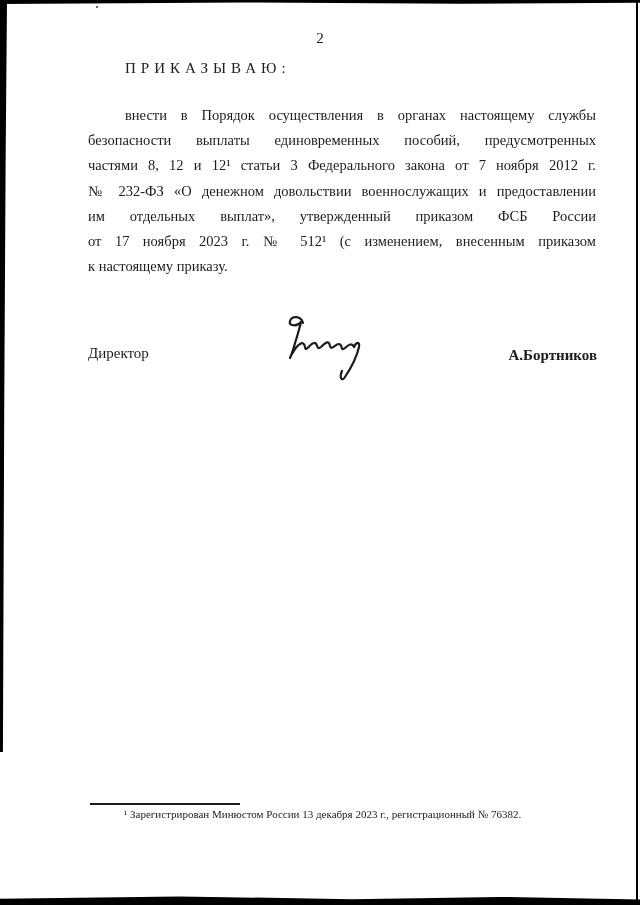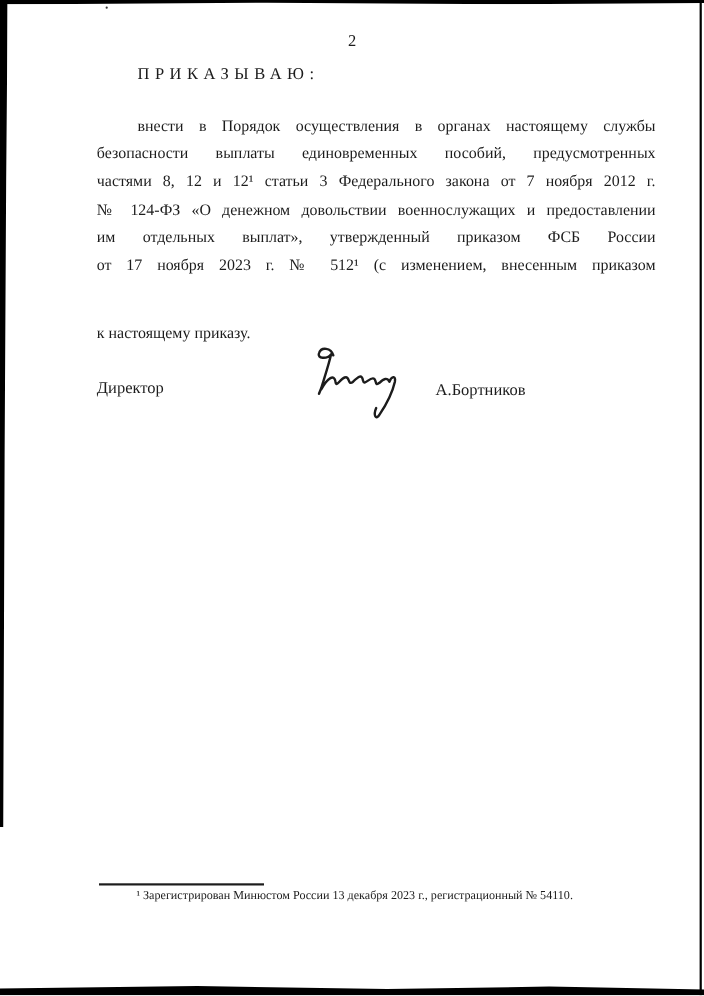--- a/index.html
+++ b/index.html
@@ -54,30 +54,31 @@
     position: absolute; top: 103px; left: 88px;
     width: 508px; font-size: 14.5px;
   }
   .body-text .line {
     height: 25.2px; line-height: 25.2px;
     text-align: justify;
     text-align-last: justify;
     white-space: normal;
   }
   .body-text .line.first { text-indent: 37px; }
-  .body-text .line.last  { text-align-last: left; margin-top: 37px; }
+  .body-text .line.last  { text-align-last: left; }
   
   .sig-role {
     position: absolute; top: 345px; left: 88px;
     font-size: 15px;
   }
   .sig-name {
     position: absolute; top: 347px; left: 396px;
-    width: 201px; 
+    width: 201px; text-align: right;
     font-size: 15px;
+    font-weight: bold;
   }
   .sig-scribble {
     position: absolute; top: 313px; left: 273px;
     width: 100px; height: 75px;
   }
   
   .fn-sep {
     position: absolute; top: 803px; left: 90px;
     width: 150px; height: 2px; background: #1c1c1c;
   }
@@ -99,37 +100,37 @@
   <div class="speck"></div>
 
   <div class="page-number">2</div>
 
   <div class="heading">ПРИКАЗЫВАЮ:</div>
 
   <div class="body-text">
     <div class="line first">внести в Порядок осуществления в органах настоящему службы</div>
     <div class="line">безопасности выплаты единовременных пособий, предусмотренных</div>
     <div class="line">частями 8, 12 и 12¹ статьи 3 Федерального закона от 7 ноября 2012 г.</div>
-    <div class="line">№ 124-ФЗ «О денежном довольствии военнослужащих и предоставлении</div>
+    <div class="line">№ 232-ФЗ «О денежном довольствии военнослужащих и предоставлении</div>
     <div class="line">им отдельных выплат», утвержденный приказом ФСБ России</div>
     <div class="line">от 17 ноября 2023 г. № 512¹ (с изменением, внесенным приказом</div>
     <div class="line last">к настоящему приказу.</div>
   </div>
 
   <div class="sig-role">Директор</div>
 
   <svg class="sig-scribble" viewBox="0 0 100 75" xmlns="http://www.w3.org/2000/svg">
     <path d="M 30 10 C 28 3 19 2 17 8 C 15 13 24 14 28 9
              M 28 9 C 26 18 22 30 19 40 L 17 45
              M 19 41 C 25 30 31 27 32 34 C 33 40 36 31 41 30 C 45 29 43 38 48 34
              C 53 29 56 27 57 33 C 58 38 62 31 66 31 C 70 31 67 39 72 35
              C 76 31 79 30 81 34
              M 81 34 C 83 29 87 28 86 34 C 83 47 76 58 72 64 C 69 69 66 65 69 58" fill="none" stroke="#1c1c1c" stroke-width="2.2" stroke-linecap="round" stroke-linejoin="round"></path>
   </svg>
 
   <div class="sig-name">А.Бортников</div>
 
   <div class="fn-sep"></div>
   <div class="footnotes">
-    <div>¹ Зарегистрирован Минюстом России 13 декабря 2023 г., регистрационный № 54110.</div>
+    <div>¹ Зарегистрирован Минюстом России 13 декабря 2023 г., регистрационный № 76382.</div>
   </div>
 
 </div>
 
 </body></html>

